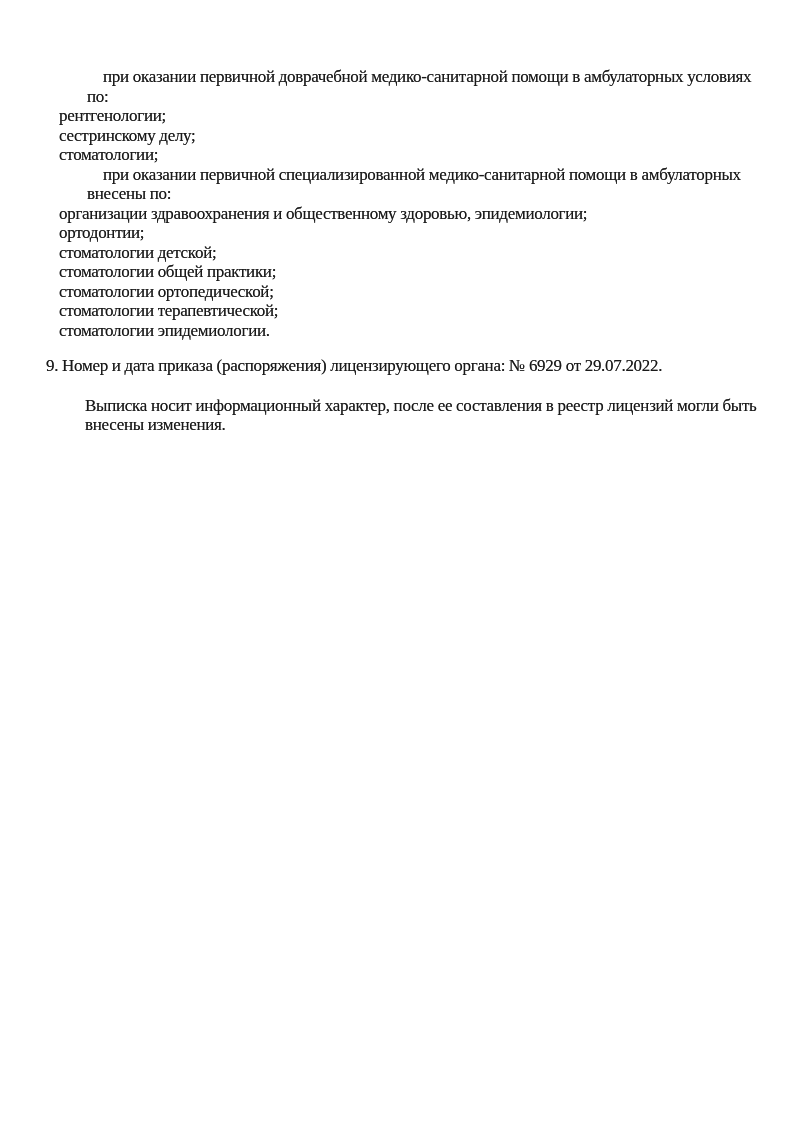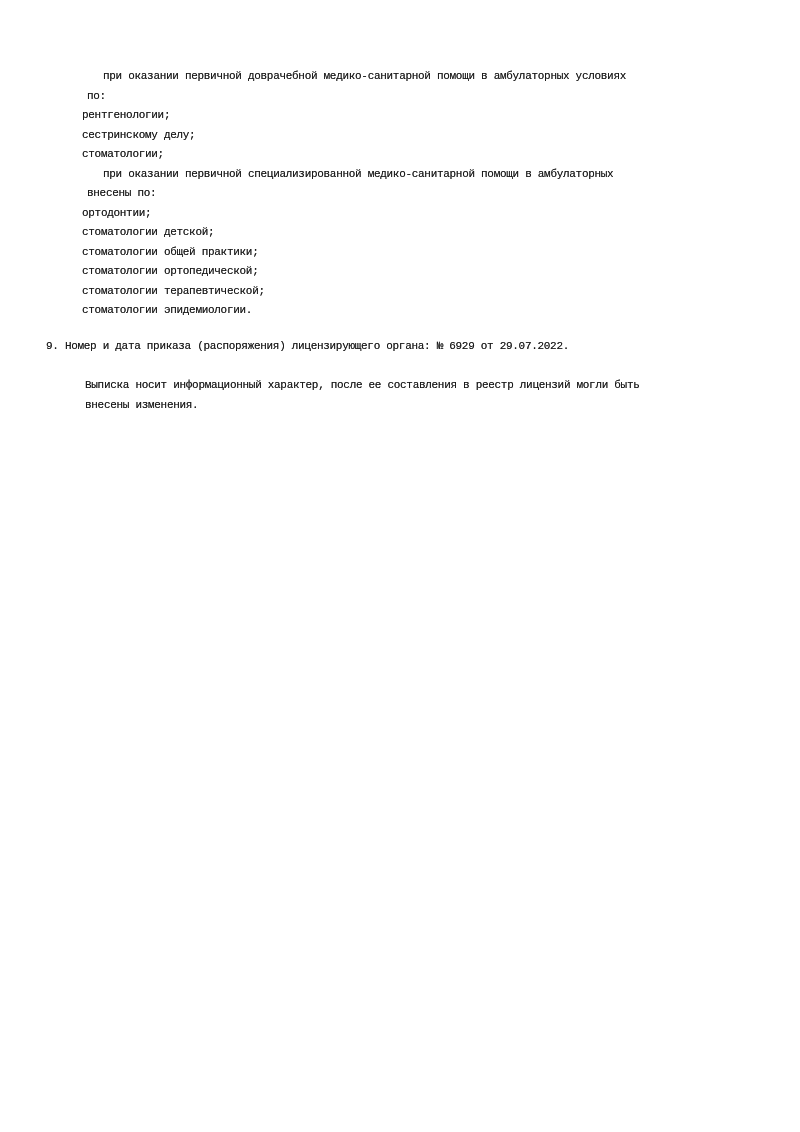--- a/index.html
+++ b/index.html
@@ -7,60 +7,61 @@
     width: 800px;
     height: 1132px;
     background: #ffffff;
     overflow: hidden;
   }
   .page {
     position: relative;
     width: 763px;
     height: 1132px;
     background: #ffffff;
-    font-family: Liberation Mono, monospace;
-    font-size: 11px;
+    font-family: Liberation Serif, serif;
+    font-size: 17px;
     color: #1a1a1a;
     letter-spacing: -0.3px;
     
     text-shadow: 0 0 0.5px rgba(20,20,20,0.65);
   }
   .doc {
     position: absolute;
     top: 67px;
     left: 0;
     right: 0;
   }
   .line {
     line-height: 19.5px;
     white-space: nowrap;
   }
   
   .hang { margin-left: 103px; }  
   .cont { margin-left: 87px;  }  
-  .item { margin-left: 82px; }  
+  .item { margin-left: 59px; }  
   .para { margin-left: 46px;  }  
 
   .order-paragraph { margin-top: 16px; }
   .disclaimer-paragraph { margin-top: 20px; padding-left: 39px; }
 </style>
 </head>
 <body>
 
 <div class="page">
   <div class="doc">
 
     <div class="activities">
       <div class="line hang">при оказании первичной доврачебной медико-санитарной помощи в амбулаторных условиях</div>
       <div class="line cont">по:</div>
       <div class="line item">рентгенологии;</div>
       <div class="line item">сестринскому делу;</div>
       <div class="line item">стоматологии;</div>
       <div class="line hang">при оказании первичной специализированной медико-санитарной помощи в амбулаторных</div>
       <div class="line cont">внесены по:</div>
+      <div class="line item">организации здравоохранения и общественному здоровью, эпидемиологии;</div>
       <div class="line item">ортодонтии;</div>
       <div class="line item">стоматологии детской;</div>
       <div class="line item">стоматологии общей практики;</div>
       <div class="line item">стоматологии ортопедической;</div>
       <div class="line item">стоматологии терапевтической;</div>
       <div class="line item">стоматологии эпидемиологии.</div>
     </div>
 
     <div class="order-paragraph">
       <div class="line para">9. Номер и дата приказа (распоряжения) лицензирующего органа: № 6929 от 29.07.2022.</div>

